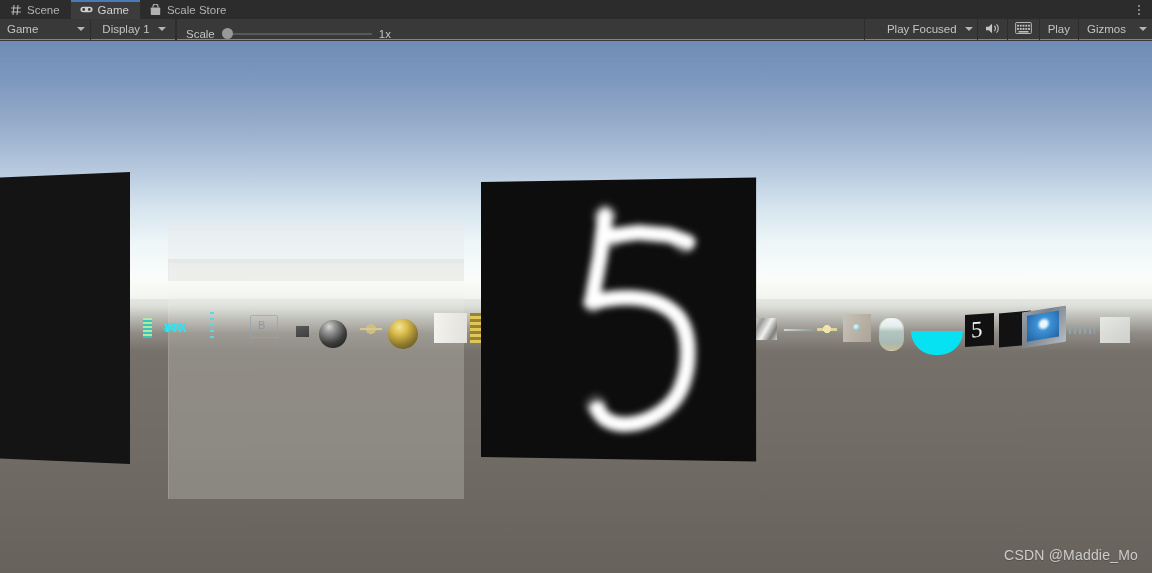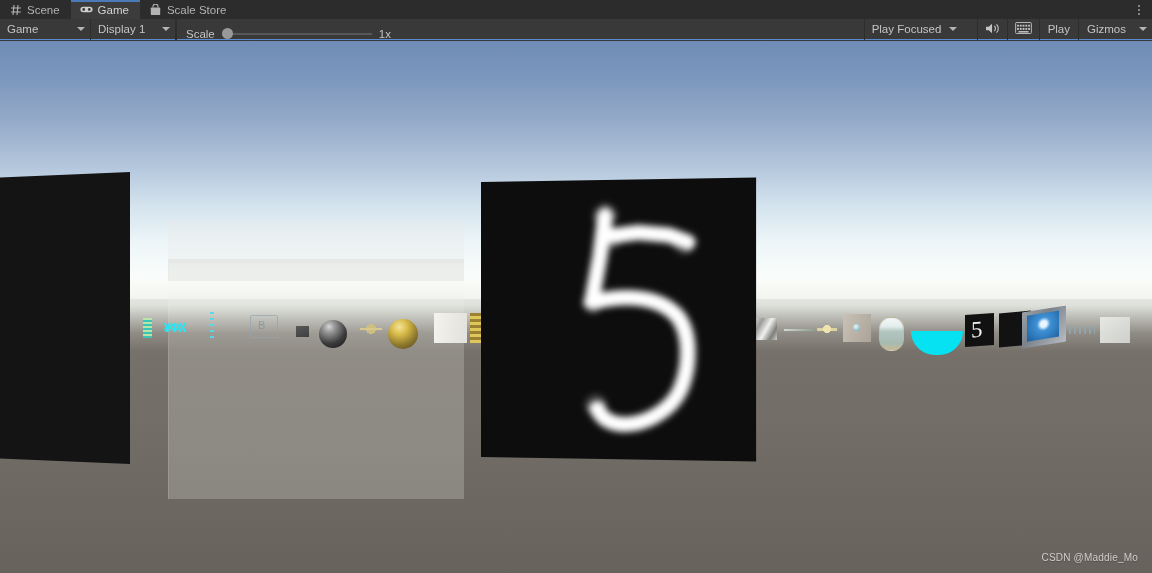--- a/index.html
+++ b/index.html
@@ -48,41 +48,41 @@
   .dropdown{
     display:flex; align-items:center; height:21px; padding:0 5px 0 7px;
     cursor:pointer; color:#c4c4c4; white-space:nowrap;
   }
   .dropdown .lbl{ margin-right:8px; }
   .caret{
     width:0; height:0; border-left:4px solid transparent;
     border-right:4px solid transparent; border-top:4.5px solid #b4b4b4;
   }
   .dd-game{ width:90px; justify-content:space-between; }
-  .dd-display{ width:84px; justify-content:space-between; }
+  .dd-display{ width:84px; justify-content:center; }
   .dd-aspect{ width:180px; justify-content:space-between; }
   .scale-group{
     display:flex; align-items:flex-end; height:21px; padding:0 6px 0 9px; gap:7px;
   }
   .scale-label{ color:#c4c4c4; }
   .slider{
     position:relative; width:150px; height:12px; display:flex; align-items:center;
     cursor:pointer;
   }
   .slider .track{
     position:absolute; left:0; right:0; top:50%; height:1px;
     background:#787878; transform:translateY(-50%);
   }
   .slider .knob{
     position:relative; width:11px; height:11px; border-radius:50%;
     background:#999999; left:0;
   }
   .scale-val{ color:#c4c4c4; min-width:18px; }
   .tb-spacer{ flex:1; }
-  .dd-playmode{ width:112px; justify-content:flex-start; padding-right:4px;}
+  .dd-playmode{ width:112px; justify-content:flex-end; padding-right:4px;}
   .tb-btn{
     display:flex; align-items:center; justify-content:center;
     height:21px; min-width:22px; padding:0 7px; cursor:pointer; color:#c4c4c4;
   }
   .tb-btn.wide{ padding:0 8px; }
   .gizmo-caret{ display:flex; align-items:center; justify-content:center; width:18px; height:21px; cursor:pointer; }
 
   
   .gameview{
     position:absolute; left:0; top:41px; width:1152px; height:532px;
@@ -258,21 +258,21 @@
     position:absolute; left:481px; top:141px; width:268px; height:275px;
     background:#0d0d0d;
     transform:perspective(900px) rotateY(-6deg);
     transform-origin:left center;
   }
   .digit-svg{ position:absolute; left:0; top:0; width:100%; height:100%; }
 
   
   .watermark{
     position:absolute; right:14px; bottom:10px;
-    font-size:10px; color:#d6d6d6; opacity:.92; letter-spacing:.2px;
+    font-size:14px; color:#d6d6d6; opacity:.92; letter-spacing:.2px;
     text-shadow:0 1px 1px rgba(0,0,0,.25);
   }
 </style>
 </head>
 <body>
 
 <div class="app">
 
   <div class="tabbar">
 

